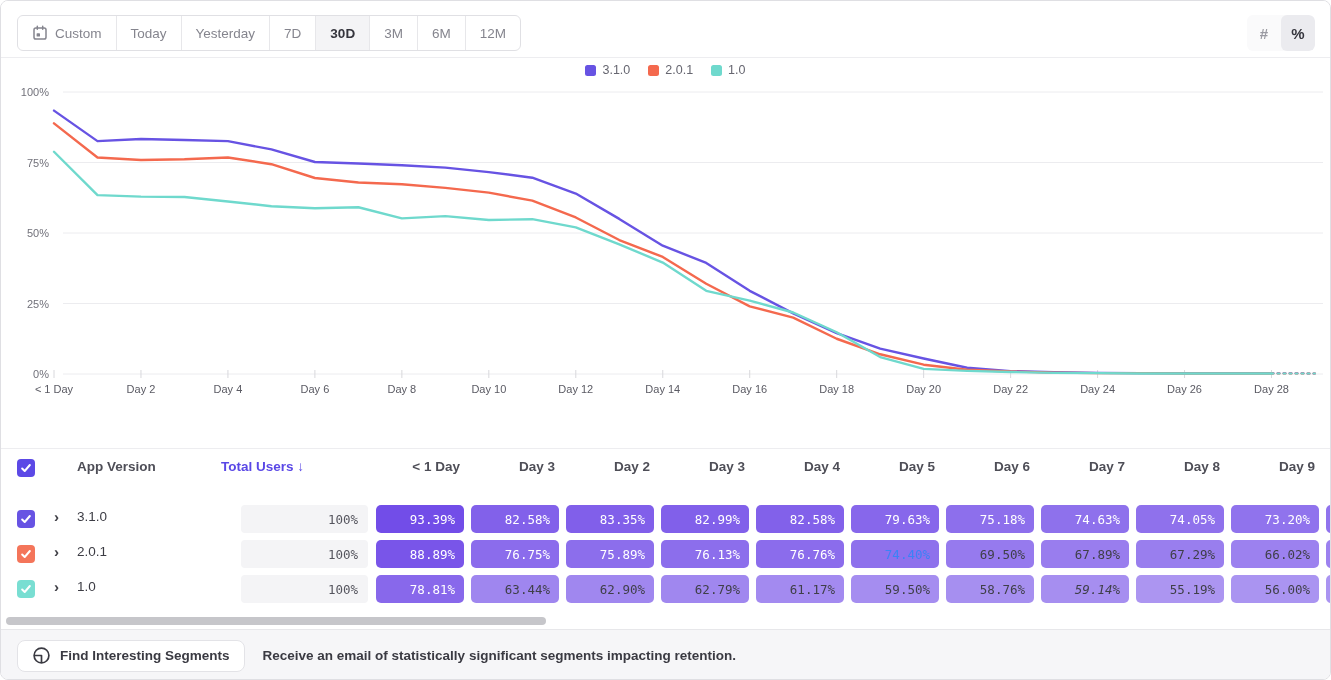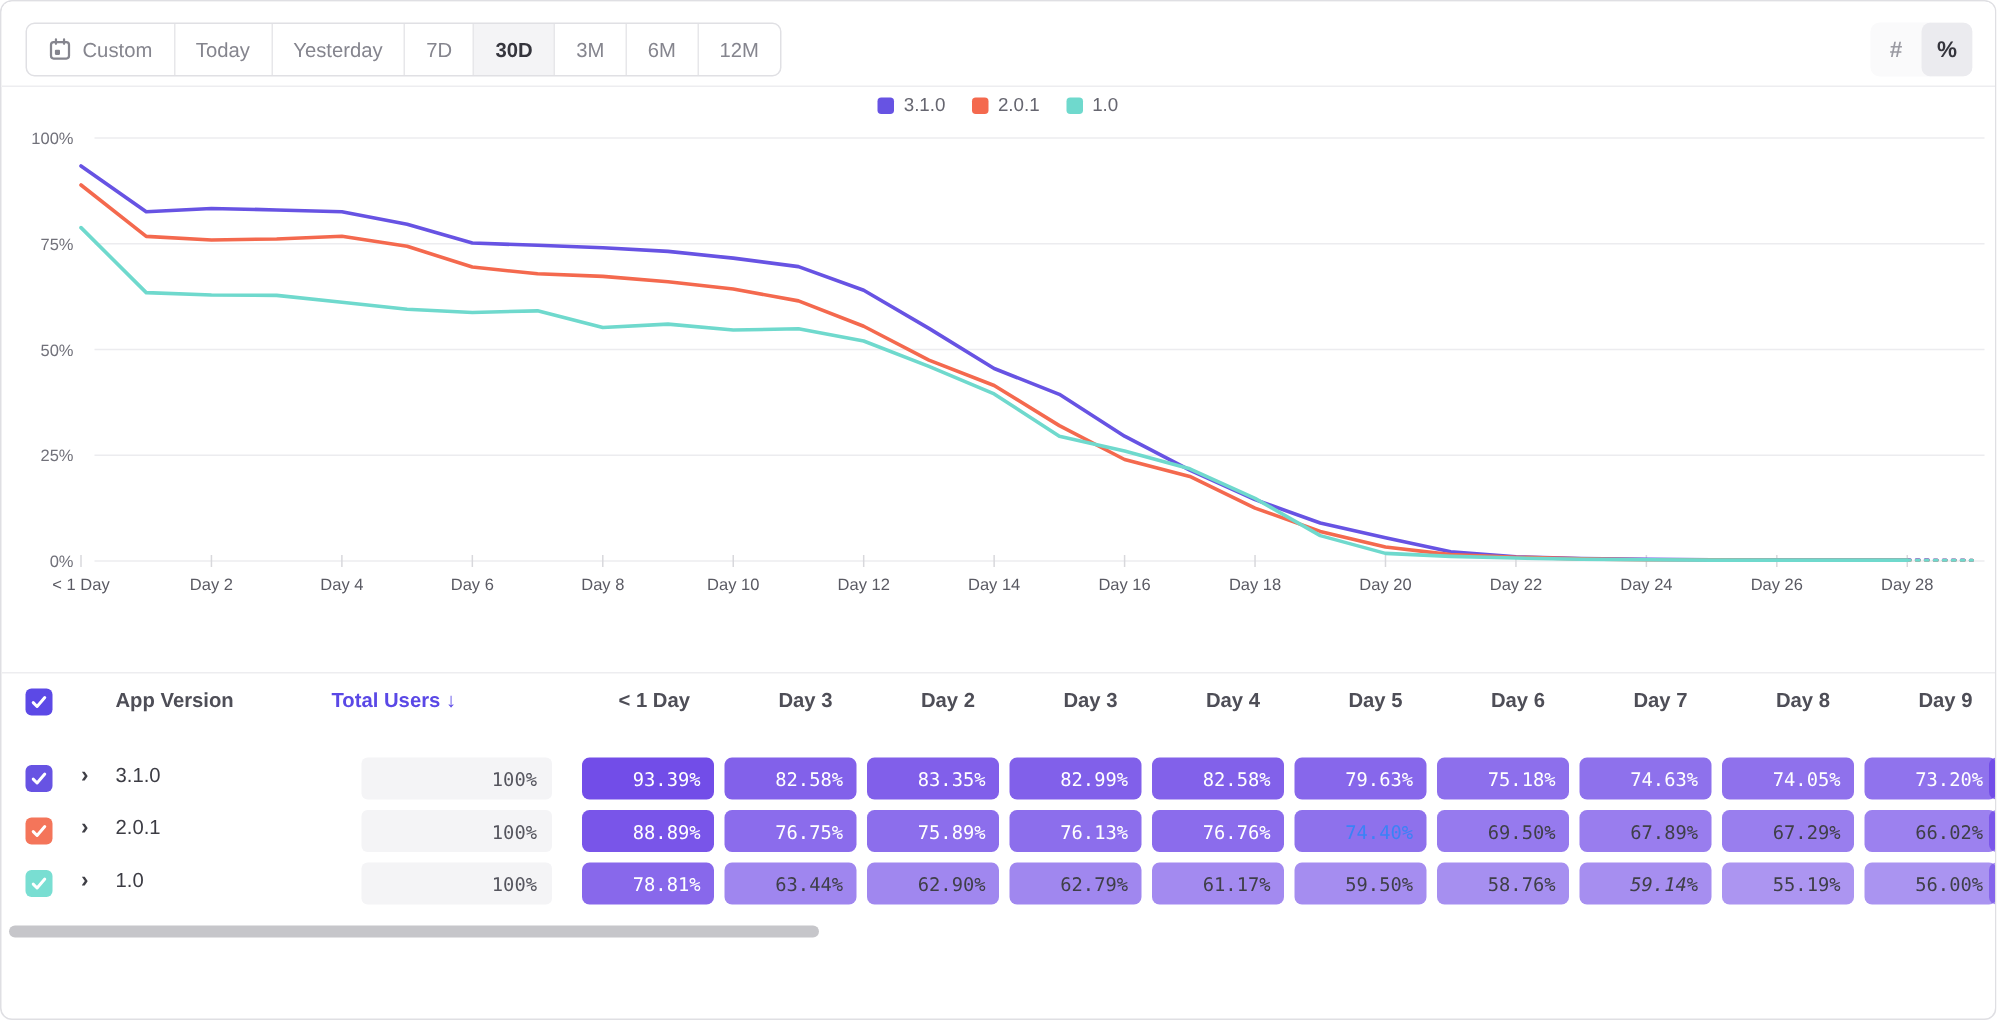--- a/index.html
+++ b/index.html
@@ -51,21 +51,21 @@
   .rows { position:absolute; left:0; top:0; width:100%; }
   .trow { position:absolute; left:0; width:100%; height:35px; }
   .chev { position:absolute; left:53px; top:2px; font-size:15px; color:#3f3f46; cursor:pointer;
           font-weight:600; }
   .row-name { position:absolute; left:76px; top:3px; font-size:13.5px; color:#3c3c44; cursor:pointer;}
   .pill { position:absolute; left:240px; top:-1px; width:127px; height:28px; background:#f4f4f6;
           border-radius:4px; display:flex; align-items:center; justify-content:flex-end;
           padding-right:10px; font-family:"DejaVu Sans Mono", monospace; font-size:12.5px; color:#55555e; }
   .cell { position:absolute; top:-1px; width:88px; height:28px; border-radius:5px;
           display:flex; align-items:center; justify-content:flex-end; padding-right:9px;
-          font-family:"DejaVu Sans Mono", monospace; font-size:12.5px; cursor:pointer;margin-left:12px; }
+          font-family:"DejaVu Sans Mono", monospace; font-size:12.5px; cursor:pointer; }
   .sliver { position:absolute; top:-1px; width:88px; height:28px; border-radius:5px; }
 
   .scrollbar { position:absolute; left:5px; top:616px; width:540px; height:8px;
                background:#c6c6ca; border-radius:4px; cursor:pointer; }
 
   
   .footer { position:absolute; left:0; top:628px; width:100%; height:52px;
             background:#f6f6f8; border-top:1px solid #e7e7ea; display:flex; align-items:center; }
   .fis-btn { margin-left:16px; display:flex; align-items:center; gap:9px; height:32px;
              padding:0 14px; background:#fff; border:1px solid #e3e3e7; border-radius:8px;
@@ -267,14 +267,26 @@
         <div class="cell" style="left: 945px; background: rgba(104, 64, 230, 0.59); color: rgb(63, 63, 72);">58.76%</div>
         <div class="cell" style="left: 1040px; background: rgba(104, 64, 230, 0.592); color: rgb(63, 63, 72); font-style: italic;">59.14%</div>
         <div class="cell" style="left: 1135px; background: rgba(104, 64, 230, 0.553); color: rgb(63, 63, 72);">55.19%</div>
         <div class="cell" style="left: 1230px; background: rgba(104, 64, 230, 0.56); color: rgb(63, 63, 72);">56.00%</div>
         <div class="sliver" style="left: 1325px; background: rgba(104, 64, 230, 0.56);"></div>
       </div>
     </div>
 
   <div class="scrollbar"></div>
 
+  <div class="footer">
+    <div class="fis-btn">
+      <span style="display:flex;">
+        <svg width="19" height="19" viewBox="0 0 19 19" fill="none">
+          <circle cx="9.5" cy="9.5" r="7.4" stroke="#3a3a42" stroke-width="1.7"></circle>
+          <path d="M2.2 9.5 H9.5 V16.8" stroke="#3a3a42" stroke-width="1.7" stroke-linejoin="round"></path>
+        </svg>
+      </span>
+      <span class="fis-label">Find Interesting Segments</span>
+    </div>
+    <div class="footer-msg">Receive an email of statistically significant segments impacting retention.</div>
+  </div>
 
 </div>
 
 </body></html>

